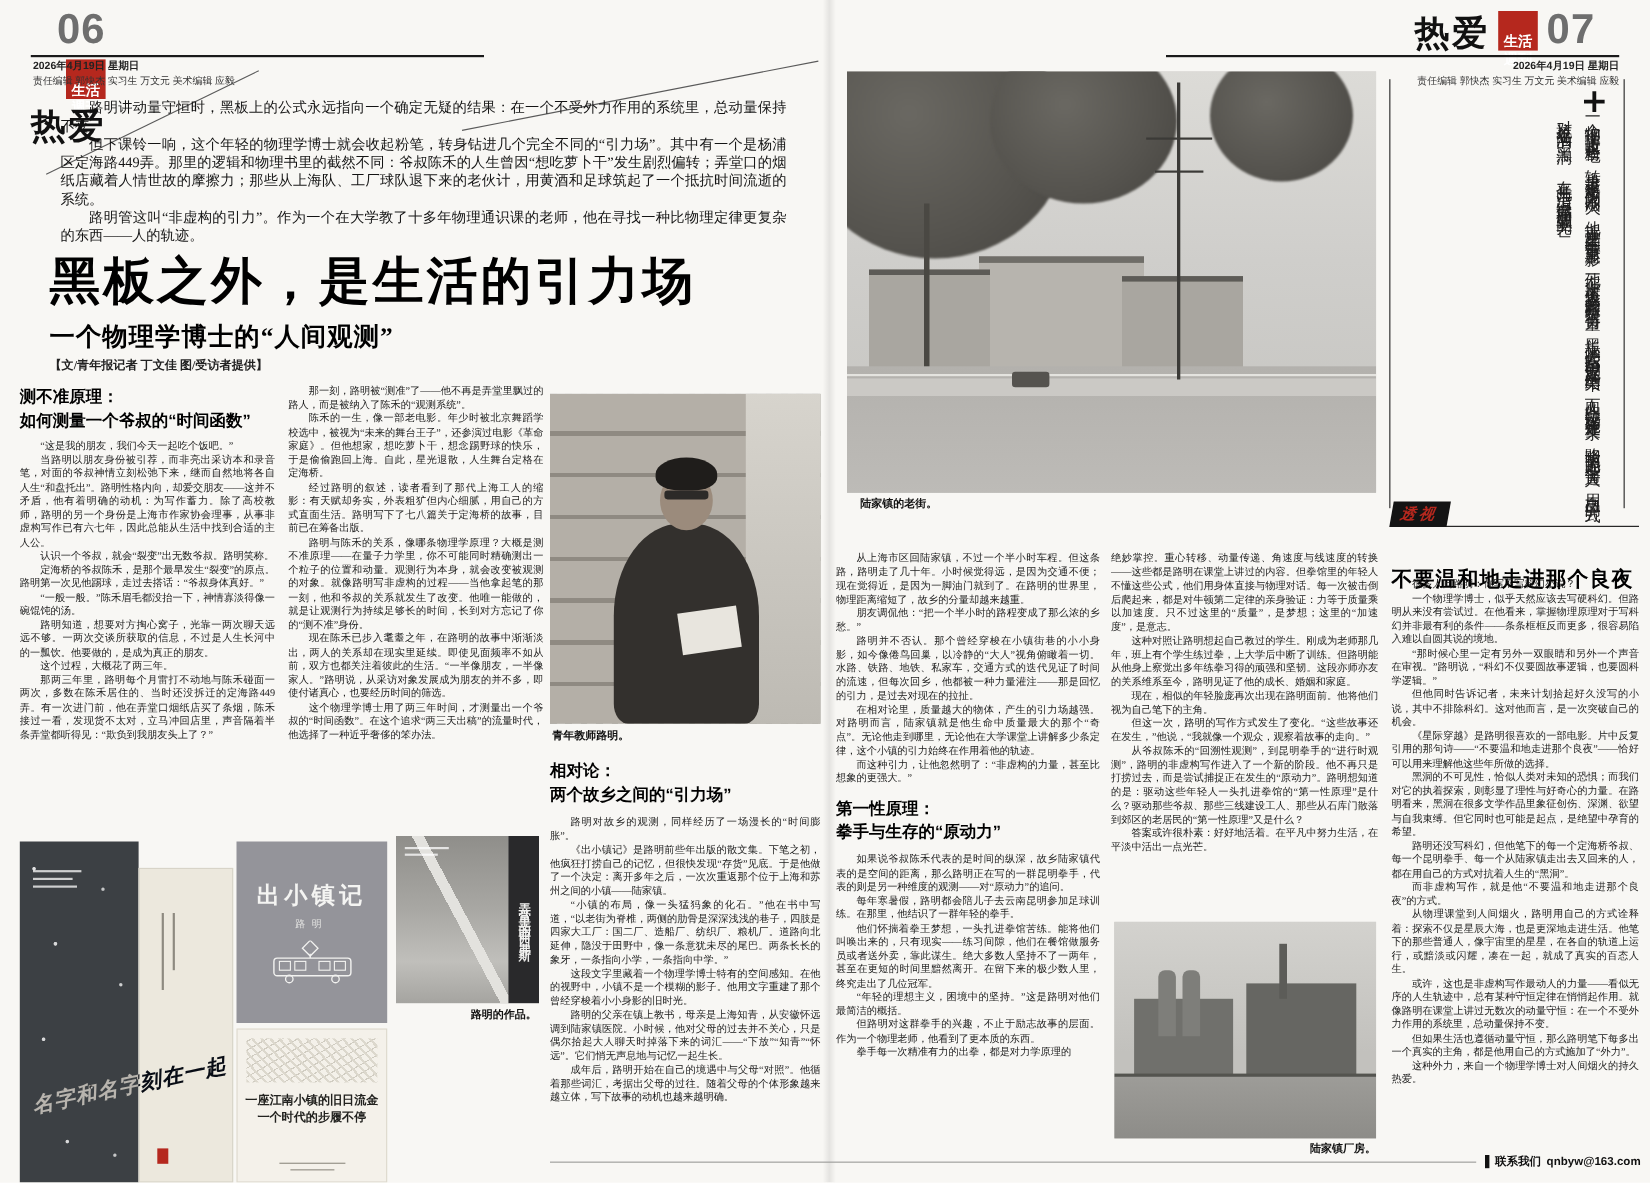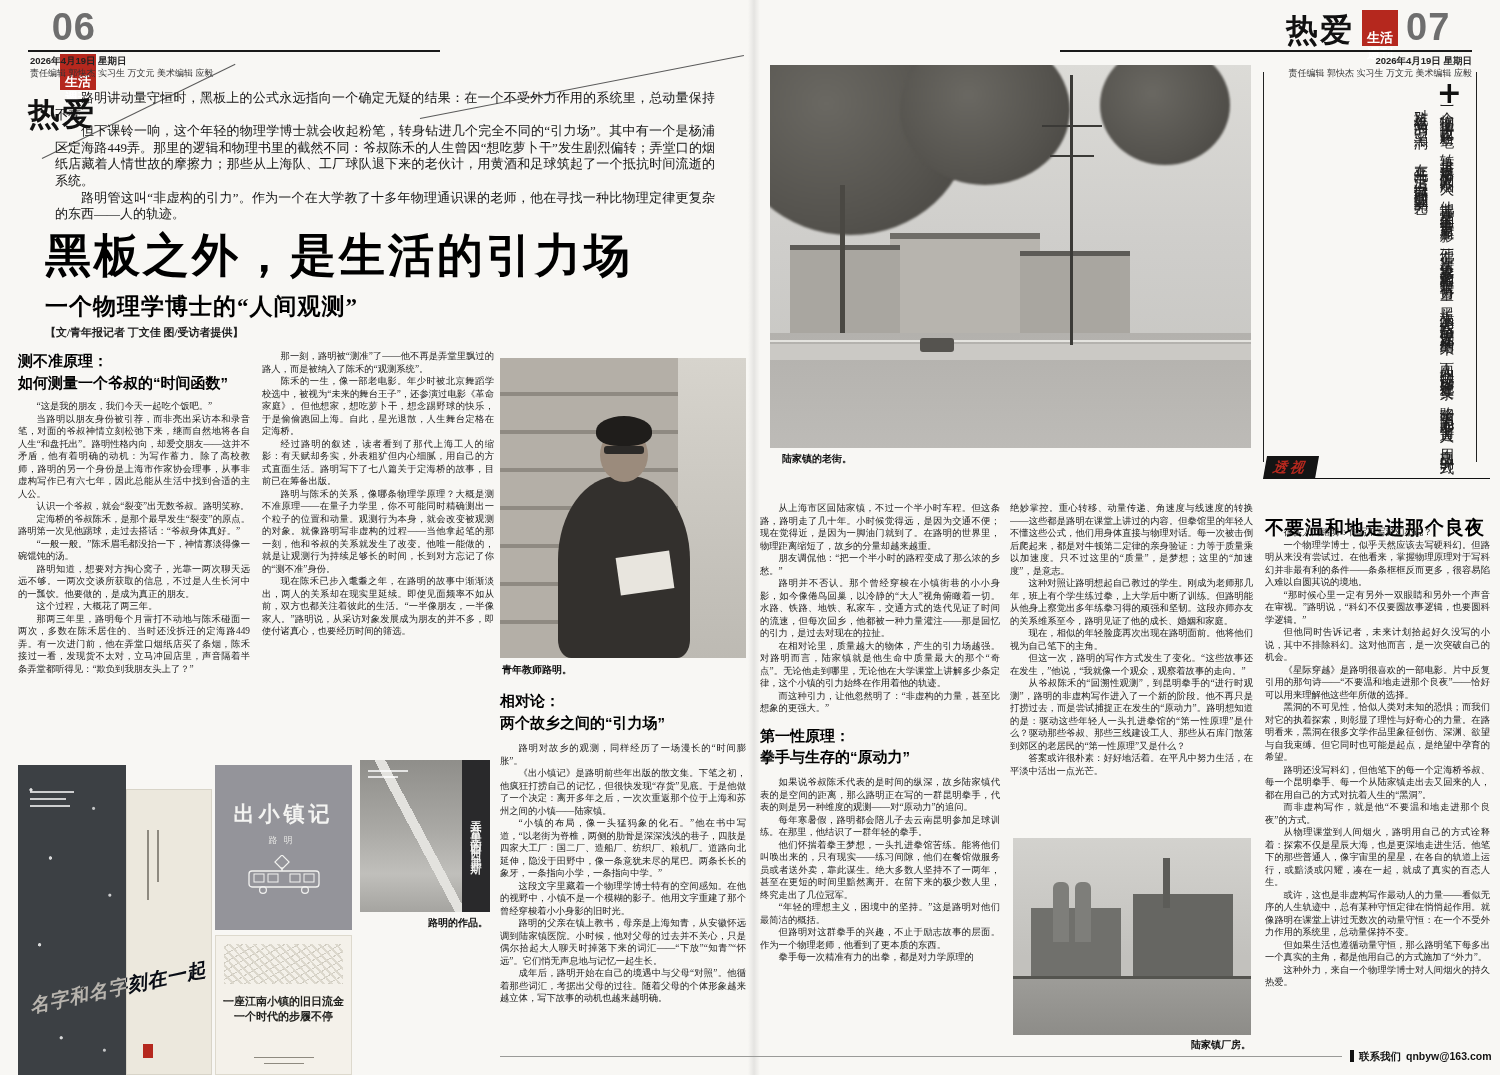--- a/index.html
+++ b/index.html
@@ -157,20 +157,21 @@
     <p>这个过程，大概花了两三年。</p>
     <p>那两三年里，路明每个月雷打不动地与陈禾碰面一两次，多数在陈禾居住的、当时还没拆迁的定海路449弄。有一次进门前，他在弄堂口烟纸店买了条烟，陈禾接过一看，发现货不太对，立马冲回店里，声音隔着半条弄堂都听得见：“欺负到我朋友头上了？”</p>
   </div>
 
 <div class="abs bt" style="left:262px;top:350px;width:232px;height:390px;">
     <p>那一刻，路明被“测准”了——他不再是弄堂里飘过的路人，而是被纳入了陈禾的“观测系统”。</p>
     <p>陈禾的一生，像一部老电影。年少时被北京舞蹈学校选中，被视为“未来的舞台王子”，还参演过电影《革命家庭》。但他想家，想吃萝卜干，想念踢野球的快乐，于是偷偷跑回上海。自此，星光退散，人生舞台定格在定海桥。</p>
     <p>经过路明的叙述，读者看到了那代上海工人的缩影：有天赋却务实，外表粗犷但内心细腻，用自己的方式直面生活。路明写下了七八篇关于定海桥的故事，目前已在筹备出版。</p>
     <p>路明与陈禾的关系，像哪条物理学原理？大概是测不准原理——在量子力学里，你不可能同时精确测出一个粒子的位置和动量。观测行为本身，就会改变被观测的对象。就像路明写非虚构的过程——当他拿起笔的那一刻，他和爷叔的关系就发生了改变。他唯一能做的，就是让观测行为持续足够长的时间，长到对方忘记了你的“测不准”身份。</p>
     <p>现在陈禾已步入耄耋之年，在路明的故事中渐渐淡出，两人的关系却在现实里延续。即使见面频率不如从前，双方也都关注着彼此的生活。“一半像朋友，一半像家人。”路明说，从采访对象发展成为朋友的并不多，即使付诸真心，也要经历时间的筛选。</p>
+    <p>这个物理学博士用了两三年时间，才测量出一个爷叔的“时间函数”。在这个追求“两三天出稿”的流量时代，他选择了一种近乎奢侈的笨办法。</p>
   </div>
 
 <div class="abs photo" style="left:500px;top:358px;width:246px;height:300px;">
   <div class="portrait-shelf"></div>
   <div class="abs" style="left:178px;top:0;width:68px;height:300px;background:linear-gradient(#d7d4cd,#bdbab3);"></div>
   <div class="portrait-fig" style="left:58px;top:118px;width:132px;height:182px;"></div>
   <div class="portrait-head" style="left:100px;top:70px;width:48px;height:54px;"></div>
   <div class="portrait-hair" style="left:96px;top:58px;width:56px;height:30px;"></div>
   <div class="abs" style="left:104px;top:88px;width:40px;height:8px;background:#2c2a28;border-radius:3px;"></div>
   <div class="portrait-book" style="left:118px;top:196px;width:54px;height:38px;"></div>

